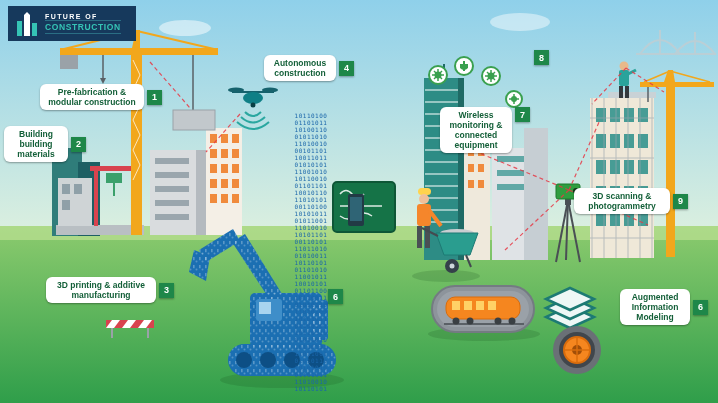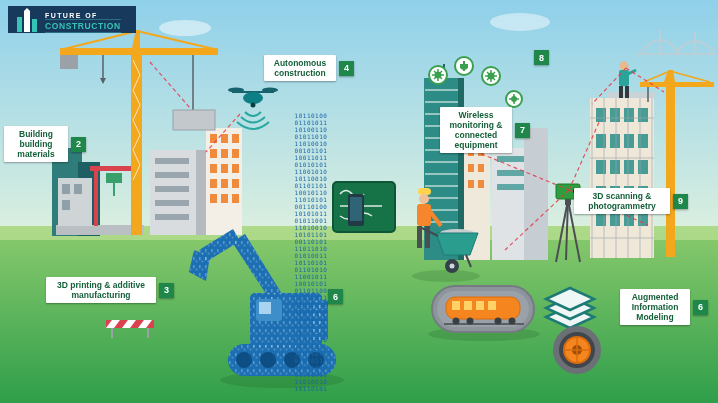--- a/index.html
+++ b/index.html
@@ -1,29 +1,29 @@
 <!DOCTYPE html>
 <html><head>
 <meta charset="utf-8">
 <style>
   html,body{margin:0;padding:0;background:#eee}
   .stage{position:relative;width:718px;height:403px;overflow:hidden;
          font-family:"Liberation Sans",sans-serif;background:#bfe3ef}
   .scene{position:absolute;left:0;top:0;width:718px;height:403px;display:block}
   
-  .logo{position:absolute;left:8px;top:6px;width:128px;height:27px;background:#16395c;
-        display:flex;align-items:flex-end;gap:7px;padding:0 8px;box-sizing:border-box;z-index:7}
+  .logo{position:absolute;left:8px;top:6px;width:128px;height:35px;background:#16395c;
+        display:flex;align-items:center;gap:7px;padding:0 8px;box-sizing:border-box;z-index:7}
   .logo-l1{color:#fff;font-size:7px;letter-spacing:1.4px;font-weight:700}
   .logo-l2{color:#35c4b5;font-size:8.5px;letter-spacing:.6px;font-weight:700;
            border-top:1px solid #2a6e84;border-bottom:1px solid #2a6e84;padding:1px 0}
   
   .callout{position:absolute;display:flex;align-items:center;gap:3px;z-index:6}
-  .callout.badge-top{align-items:center}
+  .callout.badge-top{align-items:flex-start}
   .ct{background:#ffffff;color:#135f38;font-weight:700;font-size:8.5px;line-height:1.18;
-      padding:3px 4px;text-align:center;box-shadow:0 1px 2px rgba(0,0,0,.35);border-radius:1px}
+      padding:3px 4px;text-align:center;box-shadow:0 1px 2px rgba(0,0,0,.35);border-radius:6px}
   .bd{min-width:15px;height:15px;background:#1e8749;color:#fff;font-weight:700;font-size:9px;
       display:flex;align-items:center;justify-content:center;box-shadow:0 1px 2px rgba(0,0,0,.35);
       padding:0 1px;box-sizing:border-box}
   
   .binary{position:absolute;left:287px;top:112px;width:48px;height:284px;overflow:hidden;
           font-family:"DejaVu Sans Mono",monospace;font-size:6px;line-height:7px;
           letter-spacing:.5px;color:#1a66aa;white-space:pre-line;text-align:center;z-index:2}
 </style>
 </head>
 <body>
@@ -424,20 +424,24 @@
       <rect x="8" y="4" width="6" height="21" fill="#ffffff"></rect>
       <rect x="16" y="12" width="5" height="13" fill="#35c4b5"></rect>
       <polygon points="8,4 14,4 11,1" fill="#ffffff"></polygon>
     </svg>
     <div>
       <div class="logo-l1">FUTURE OF</div>
       <div class="logo-l2">CONSTRUCTION</div>
     </div>
   </div>
 
+  <div class="callout" style="left:40px;top:84px">
+    <span class="ct" style="max-width:96px">Pre-fabrication &amp; modular construction</span>
+    <span class="bd">1</span>
+  </div>
 
   <div class="callout" style="left:4px;top:126px">
     <span class="ct" style="max-width:56px">Building building materials</span>
     <span class="bd">2</span>
   </div>
 
   <div class="callout" style="left:46px;top:277px">
     <span class="ct" style="max-width:102px">3D printing &amp; additive manufacturing</span>
     <span class="bd">3</span>
   </div>

